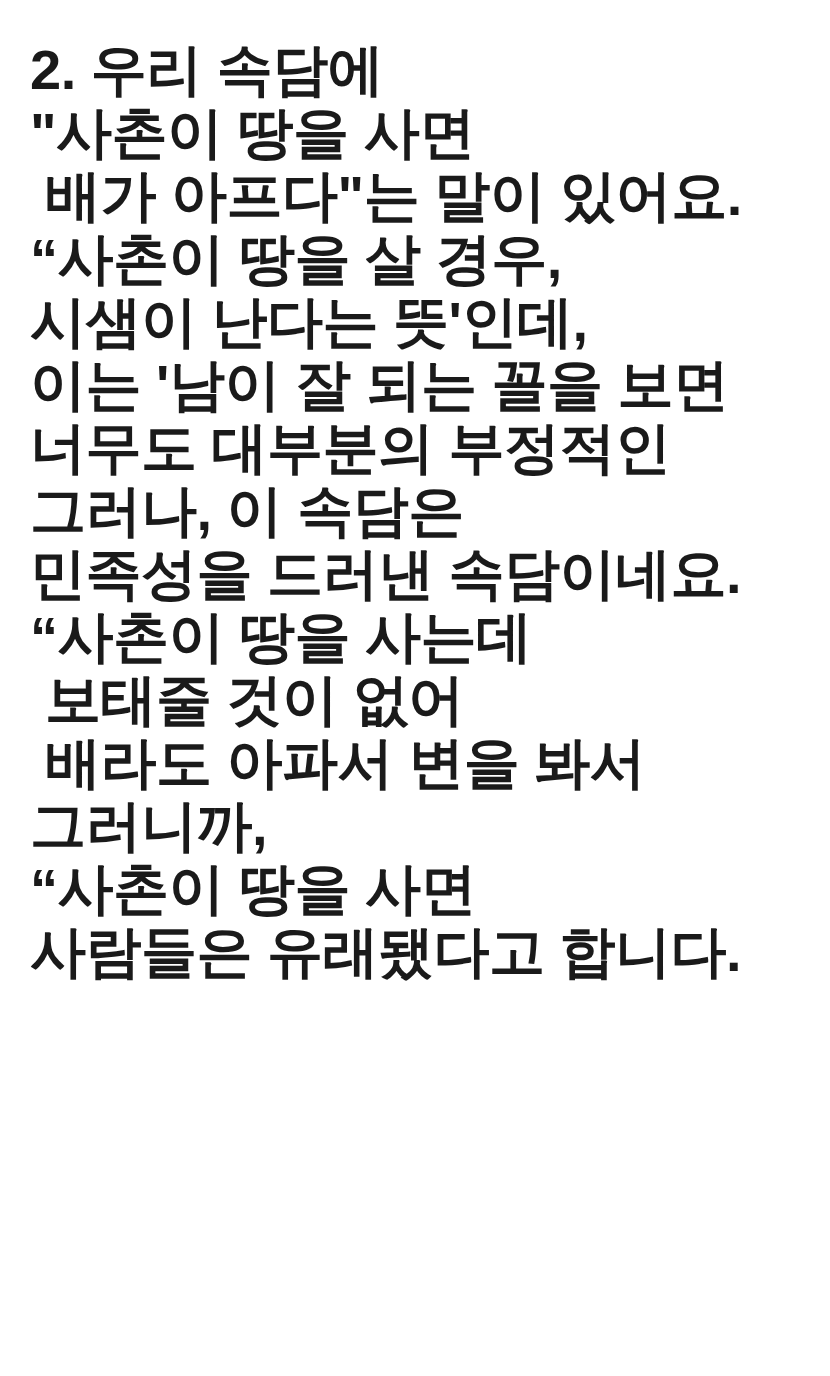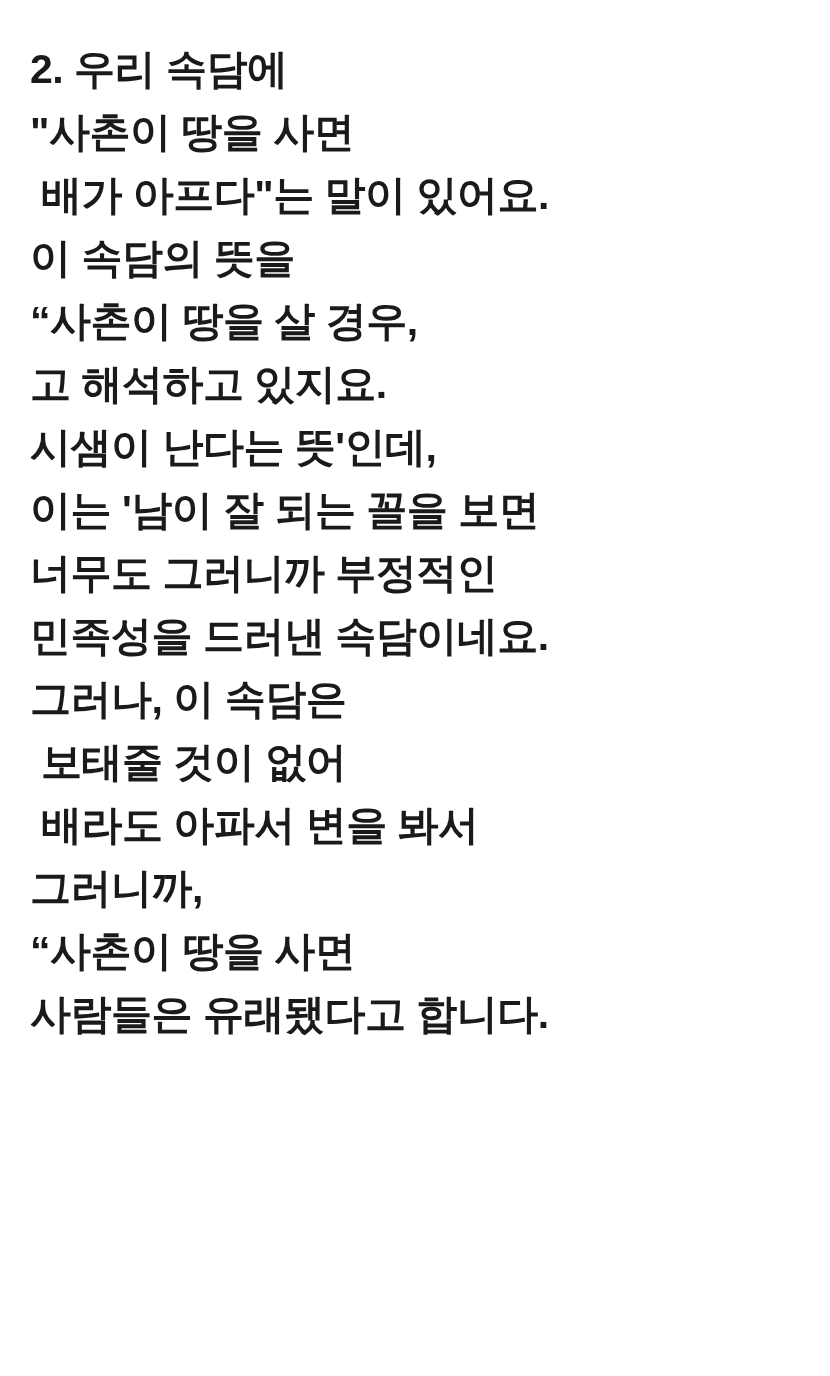--- a/index.html
+++ b/index.html
@@ -10,41 +10,40 @@
     width: 830px;
     height: 1376px;
     background: #ffffff;
     overflow: hidden;
     font-family: "Liberation Sans", "DejaVu Sans", sans-serif;
   }
   .text-block {
     padding: 38px 20px 0 30px;
   }
   .text-line {
-    font-size: 41px;
+    font-size: 56px;
     line-height: 63px;
     font-weight: 800;
     color: #1a1a1a;
     letter-spacing: -0.5px;
     white-space: pre; 
   }
 </style>
 </head>
 <body>
 
 <div class="text-block">
     <div class="text-line">2. 우리 속담에</div>
     <div class="text-line">"사촌이 땅을 사면</div>
     <div class="text-line"> 배가 아프다"는 말이 있어요.</div>
-    <div class="text-line">이 속담의 뜻을</div>
     <div class="text-line">“사촌이 땅을 살 경우,</div>
-    <div class="text-line">고 해석하고 있지요.</div>
     <div class="text-line">시샘이 난다는 뜻'인데,</div>
     <div class="text-line">이는 '남이 잘 되는 꼴을 보면</div>
-    <div class="text-line">너무도 그러니까 부정적인</div>
+    <div class="text-line">너무도 대부분의 부정적인</div>
+    <div class="text-line">그러나, 이 속담은</div>
     <div class="text-line">민족성을 드러낸 속담이네요.</div>
-    <div class="text-line">그러나, 이 속담은</div>
+    <div class="text-line">“사촌이 땅을 사는데</div>
     <div class="text-line"> 보태줄 것이 없어</div>
     <div class="text-line"> 배라도 아파서 변을 봐서</div>
     <div class="text-line">그러니까,</div>
     <div class="text-line">“사촌이 땅을 사면</div>
     <div class="text-line">사람들은 유래됐다고 합니다.</div>
   </div>
 
 </body></html>

